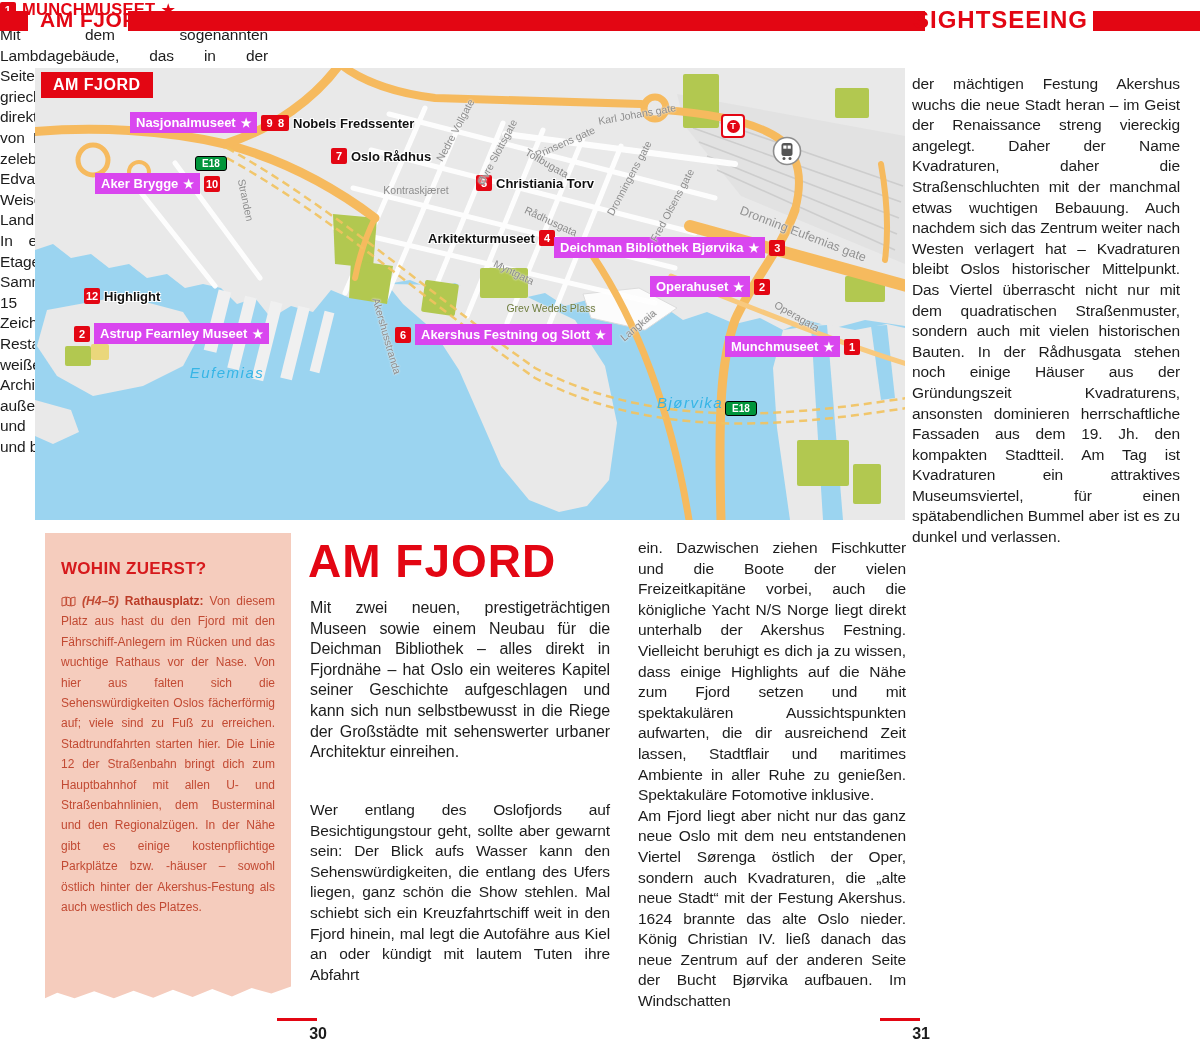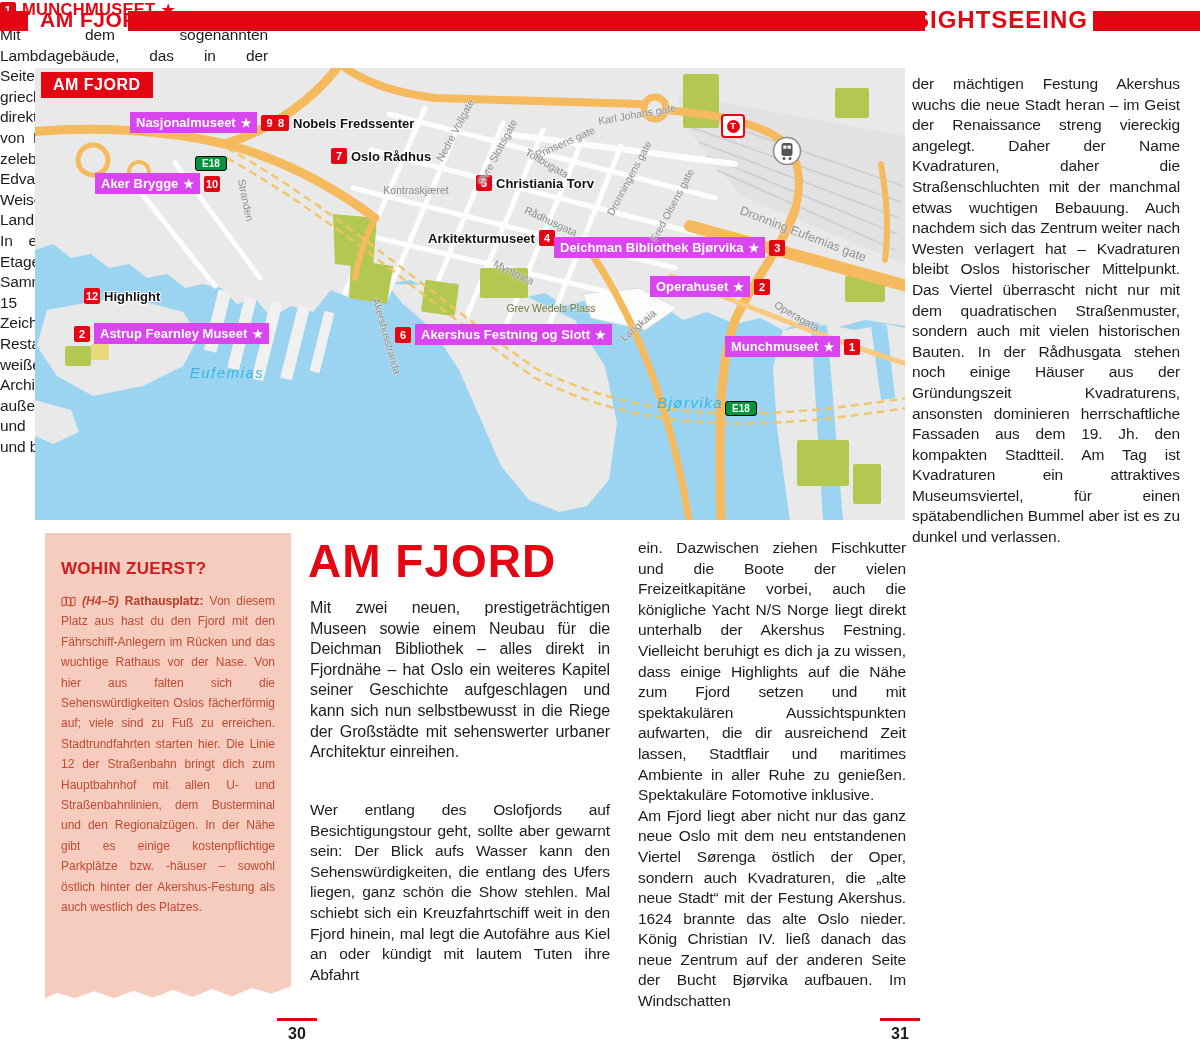--- a/index.html
+++ b/index.html
@@ -67,21 +67,21 @@
   .wohin{position:absolute;left:45px;top:533px;width:246px;height:470px;background:#f5ccbd;
        padding:14px 16px;box-sizing:border-box;overflow:hidden;
        clip-path:polygon(0 0,100% 0,100% 96.5%,92% 98%,84% 96.8%,76% 98.6%,68% 97%,60% 98.7%,
          52% 97.2%,44% 98.9%,36% 97.4%,28% 99%,20% 97.5%,12% 99%,5% 97.8%,0 99%);}
   .wohin h3{margin:12px 0 12px 0;color:#d6191c;font-size:17px;letter-spacing:.3px;}
   .wohin .body{color:#c24a33;font-size:12px;line-height:20.4px;text-align:justify;hyphens:auto;}
   .wohin .mapref{font-style:italic;font-weight:bold;white-space:nowrap;}
   .wohin .mapref svg{vertical-align:-2px;}
   .wohin b{color:#bb3a26;}
   
-  .pagenum{position:absolute;top:1018px;width:60px;text-align:center;font-weight:bold;font-size:16px;}
+  .pagenum{position:absolute;top:1018px;width:60px;text-align:right;font-weight:bold;font-size:16px;}
   .pagenum::before{content:"";display:block;width:40px;height:3px;background:#e30613;margin:0 auto 4px auto;}
 </style>
 </head>
 <body>
 
 <div class="page">
 
   <div class="hdr-block" style="left:0;width:28px;"></div>
   <div class="hdr-left-label">AM FJORD</div>
   <div class="hdr-bar" style="left:128px;width:797px;"></div>

